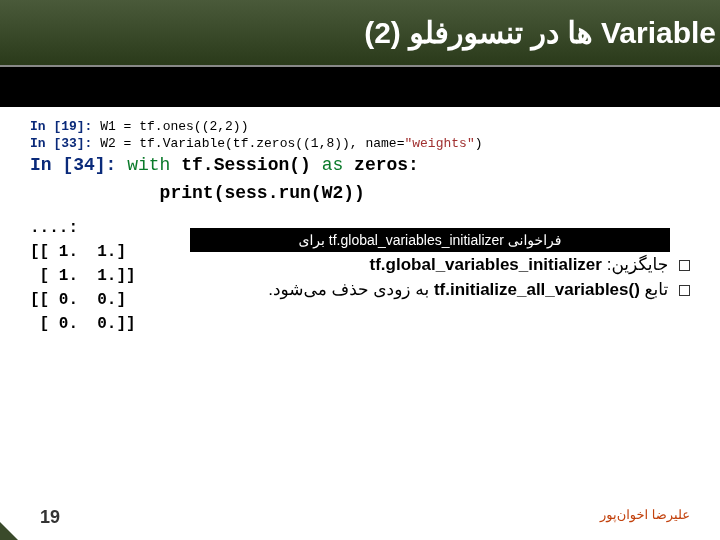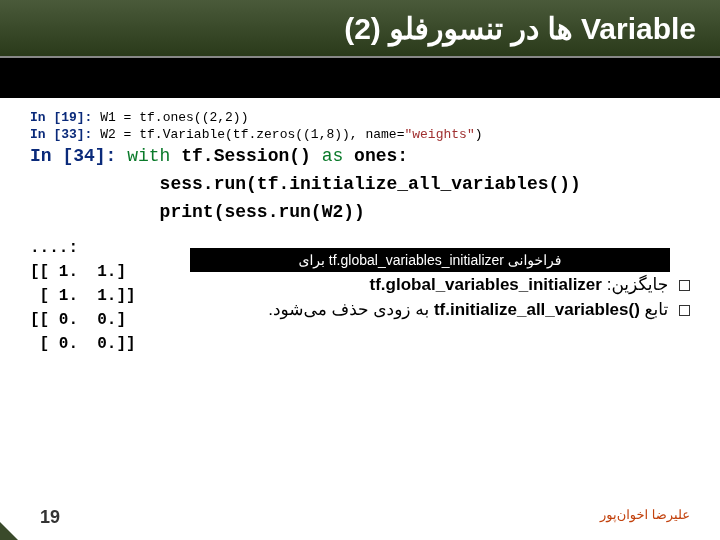--- a/index.html
+++ b/index.html
@@ -6,25 +6,25 @@
   body {
     width: 720px;
     height: 540px;
     background: #fff;
     font-family: Arial, sans-serif;
     position: relative;
     overflow: hidden;
   }
   .title-bar {
     background: linear-gradient(to bottom, #4a5a3a 0%, #3a4a2a 50%, #2a3a1a 100%);
-    height: 58px;
+    height: 67px;
     display: flex;
     align-items: center;
     justify-content: flex-end;
-    padding: 0 24px;
+    padding: 0 4px;
     border-bottom: 2px solid #888;
   }
   .title-text {
     color: #fff;
     font-size: 30px;
     font-weight: bold;
     direction: rtl;
   }
   .black-strip {
     background: #000;
@@ -132,23 +132,22 @@
   <div class="title-text">Variable ها در تنسورفلو (2)</div>
 </div>
 <div class="black-strip"></div>
 
 <div class="content">
 
   <div class="code-line"><span class="in-prompt">In [19]: </span><span>W1 = tf.ones((2,2))</span></div>
 
   <div class="code-line"><span class="in-prompt">In [33]: </span><span>W2 = tf.Variable(tf.zeros((1,8)), name=</span><span class="string">"weights"</span><span>)</span></div>
 
-  <div class="code-line-big"><span class="in-prompt">In [34]: </span><span class="keyword">with</span><span> tf.Session() </span><span class="keyword">as</span><span> ones:</span></div>
+  <div class="code-line-big"><span class="in-prompt">In [34]: </span><span class="keyword">with</span><span> tf.Session() </span><span class="keyword">as</span><span> zeros:</span></div>
 
-  <div class="code-line-big">            sess.run(tf.initialize_all_variables())</div>
   <div class="code-line-big">            print(sess.run(W2))</div>
 
   <div class="lower-area">
     <div class="output-col">....:
 [[ 1.  1.]
  [ 1.  1.]]
 [[ 0.  0.]
  [ 0.  0.]]</div>
 
     <div class="black-box">فراخوانی tf.global_variables_initializer برای</div>

